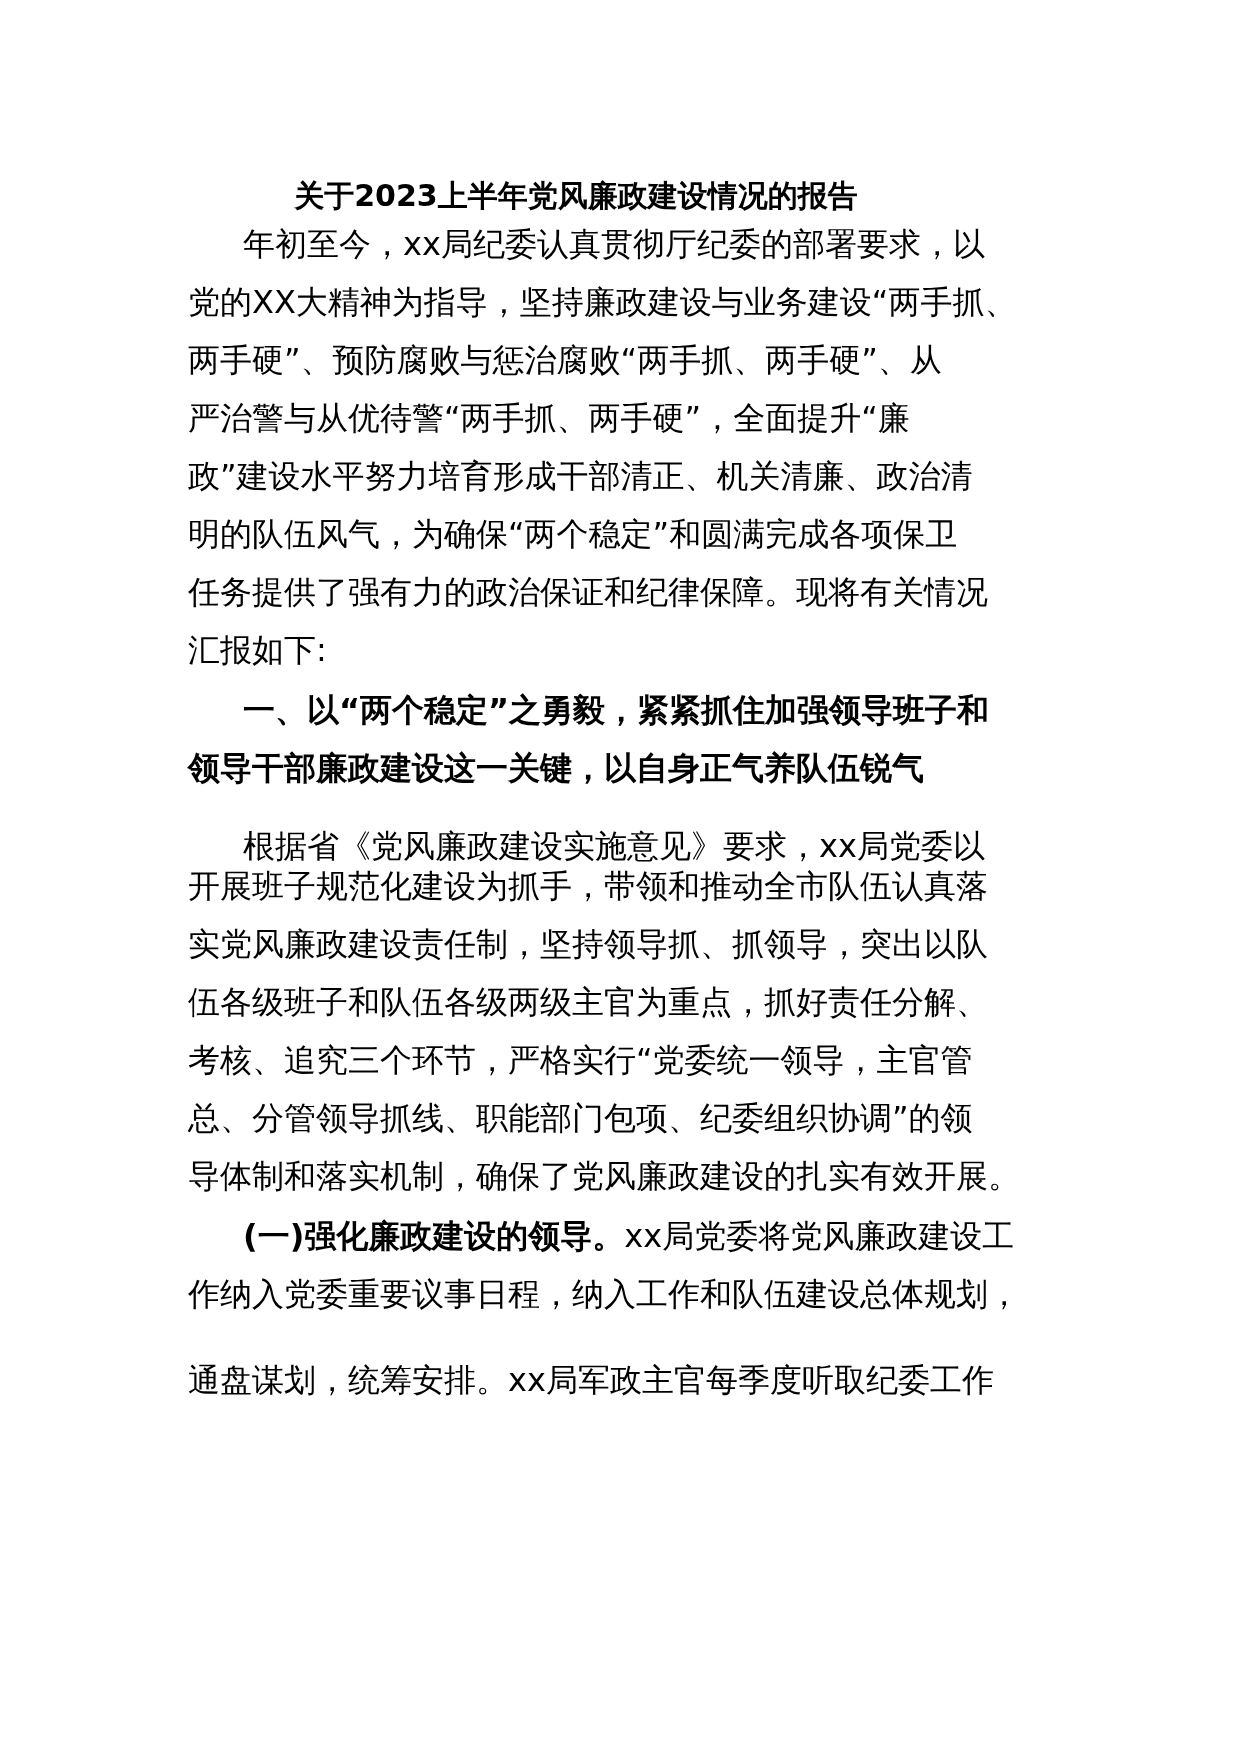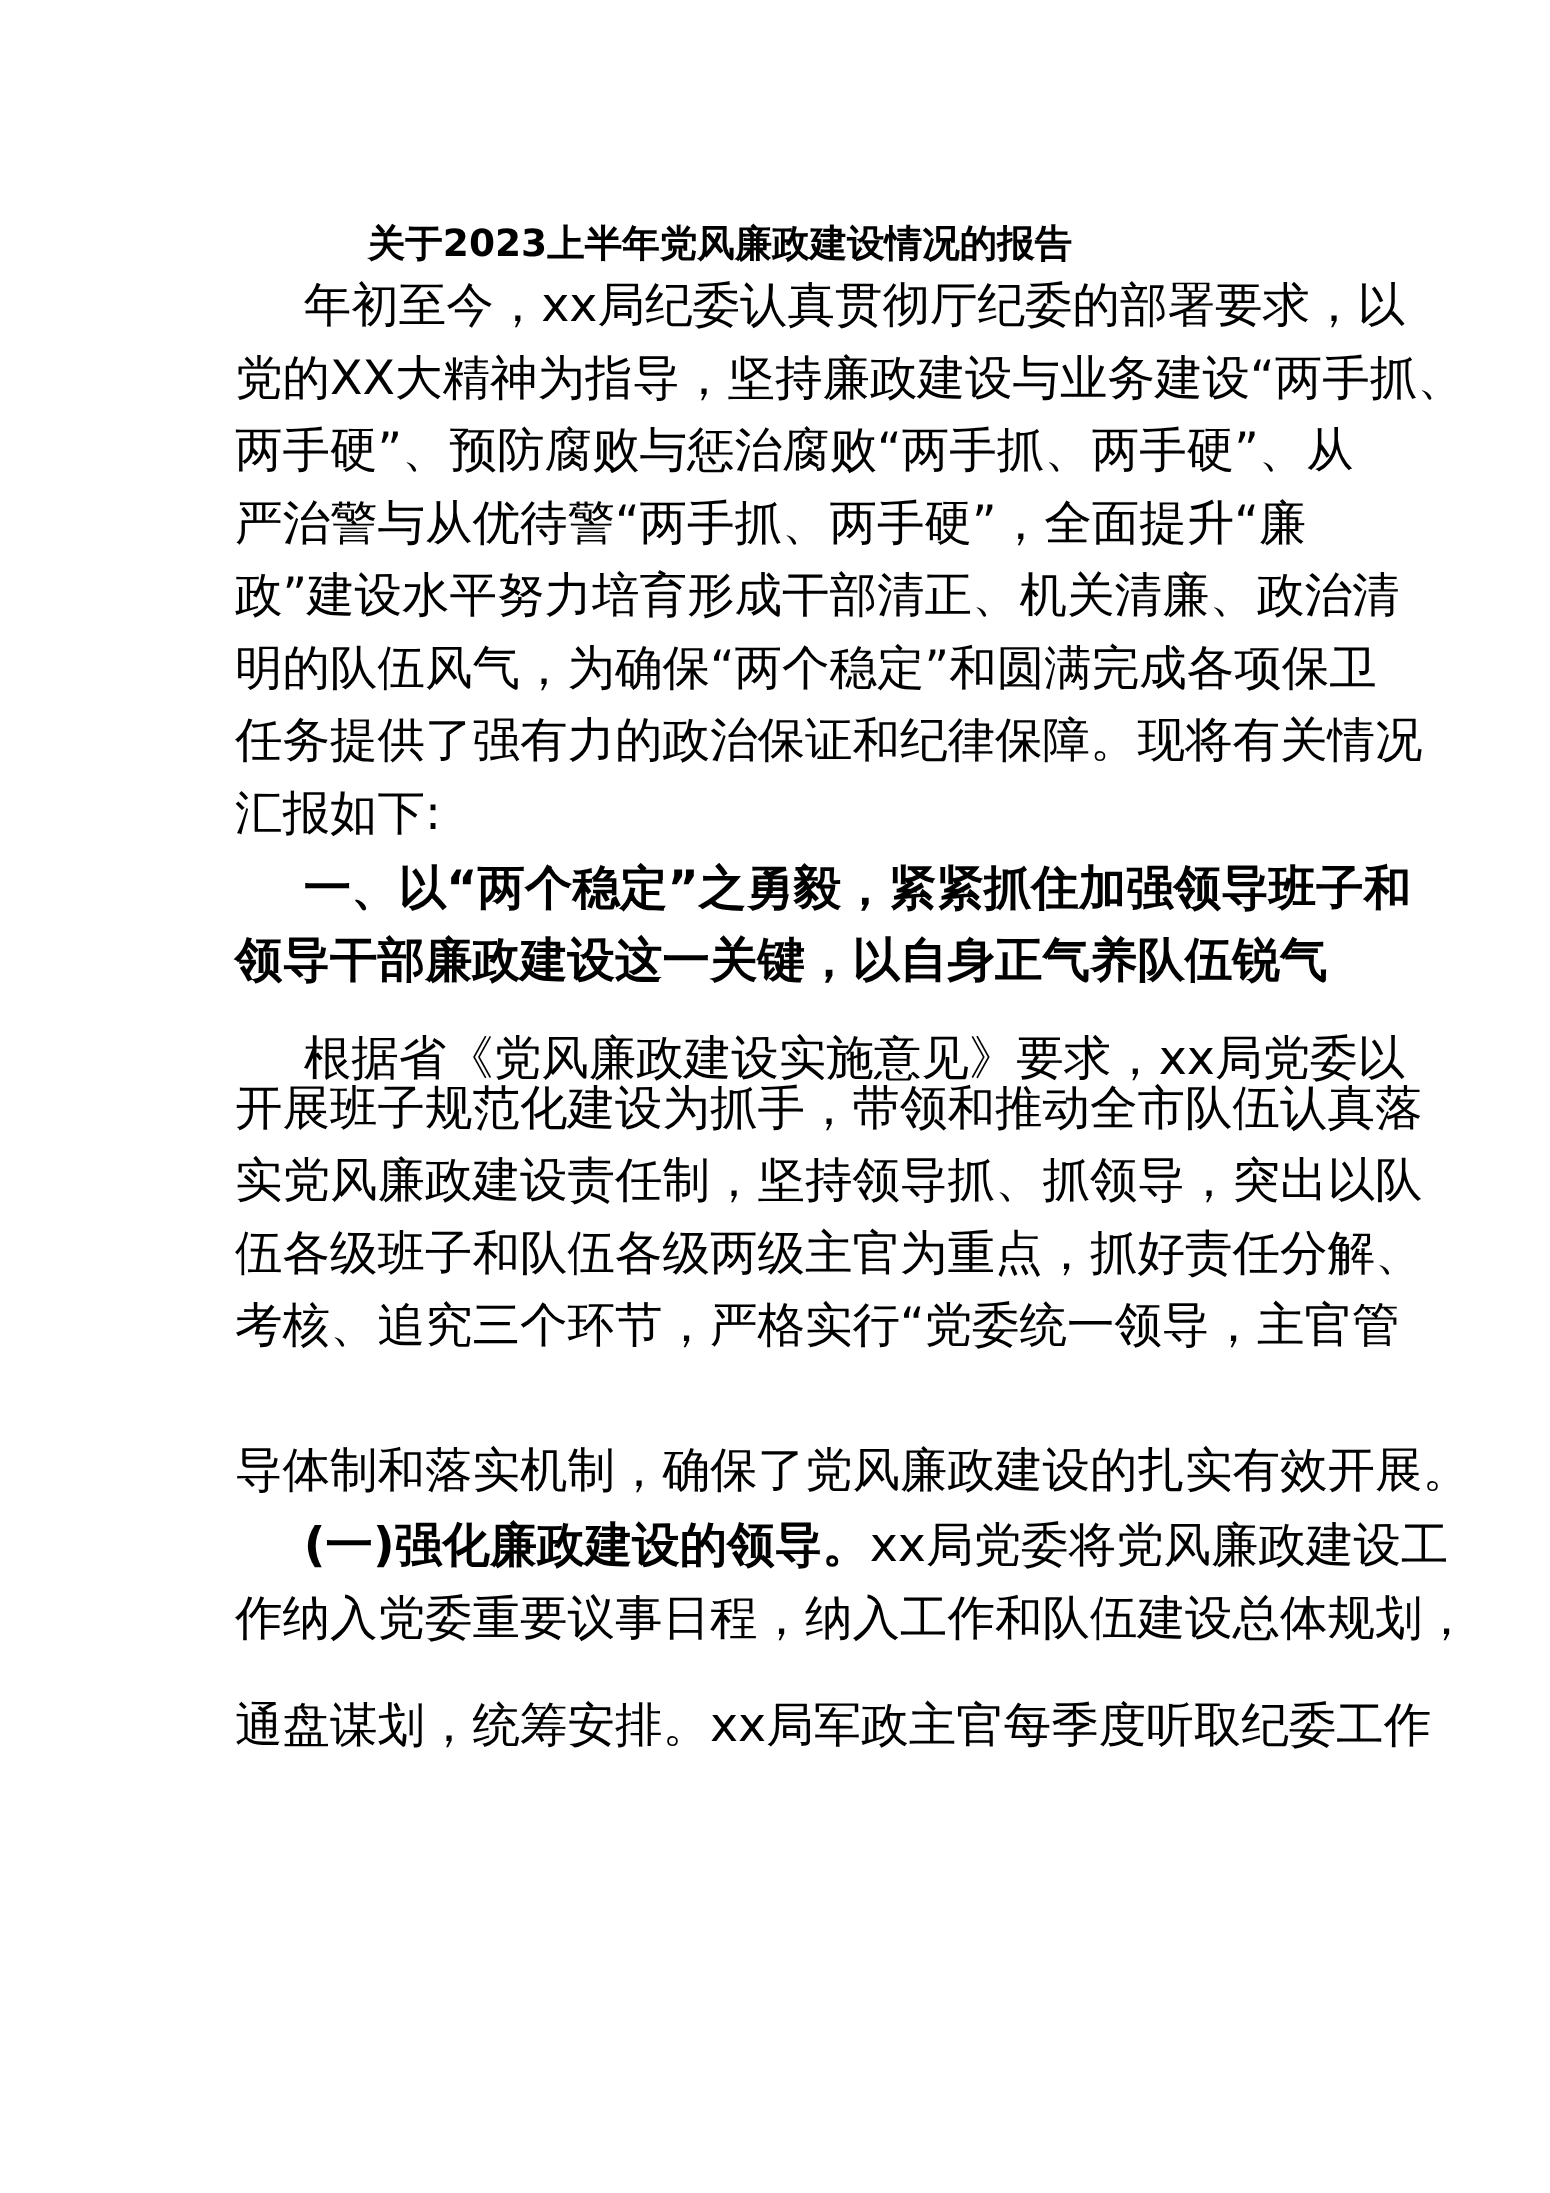--- a/index.html
+++ b/index.html
@@ -1,21 +1,21 @@
 <!DOCTYPE html>
 <html><head>
 <meta charset="utf-8">
 <style>
   html, body { margin: 0; padding: 0; background: #ffffff; }
   body { width: 1240px; height: 1754px; position: relative; overflow: hidden;
          font-family: "DejaVu Sans", "Liberation Sans", sans-serif; color: #000; }
   .page { position: absolute; left: 0; top: 0; width: 1240px; height: 1754px; }
   .title { position: absolute; left: 0; width: 1152px; top: 176px; text-align: center;
            font-size: 30px; font-weight: bold; line-height: 40px; letter-spacing: 0px; }
-  .line { position: absolute; left: 188px; font-size: 38px; line-height: 40px; white-space: nowrap; }
+  .line { position: absolute; left: 188px; font-size: 32px; line-height: 40px; white-space: nowrap; }
   .indent { left: 243px; }
   .bold { font-weight: bold; }
 </style>
 </head>
 <body>
 
 <div class="page">
   <div class="title">关于2023上半年党风廉政建设情况的报告</div>
 
   <div class="line indent" style="top:224px">年初至今，xx局纪委认真贯彻厅纪委的部署要求，以</div>
@@ -28,20 +28,21 @@
   <div class="line" style="top:630px">汇报如下:</div>
 
   <div class="line indent bold" style="top:690px">一、以“两个稳定”之勇毅，紧紧抓住加强领导班子和</div>
   <div class="line bold" style="top:748px">领导干部廉政建设这一关键，以自身正气养队伍锐气</div>
 
   <div class="line indent" style="top:826px">根据省《党风廉政建设实施意见》要求，xx局党委以</div>
   <div class="line" style="top:924px">实党风廉政建设责任制，坚持领导抓、抓领导，突出以队</div>
   <div class="line" style="top:866px">开展班子规范化建设为抓手，带领和推动全市队伍认真落</div>
   <div class="line" style="top:982px">伍各级班子和队伍各级两级主官为重点，抓好责任分解、</div>
   <div class="line" style="top:1040px">考核、追究三个环节，严格实行“党委统一领导，主官管</div>
+  <div class="line" style="top:1098px">总、分管领导抓线、职能部门包项、纪委组织协调”的领</div>
   <div class="line" style="top:1156px">导体制和落实机制，确保了党风廉政建设的扎实有效开展。</div>
 
   <div class="line indent" style="top:1216px">
     <span class="bold">(一)强化廉政建设的领导。</span><span>xx局党委将党风廉政建设工</span>
   </div>
   <div class="line" style="top:1274px">作纳入党委重要议事日程，纳入工作和队伍建设总体规划，</div>
   <div class="line" style="top:1360px">通盘谋划，统筹安排。xx局军政主官每季度听取纪委工作</div>
 </div>
 
 </body></html>

